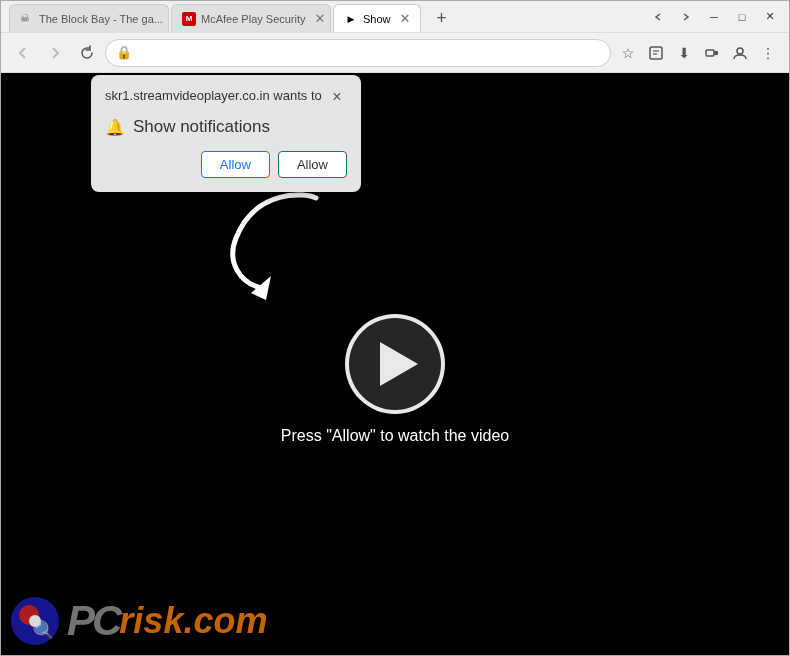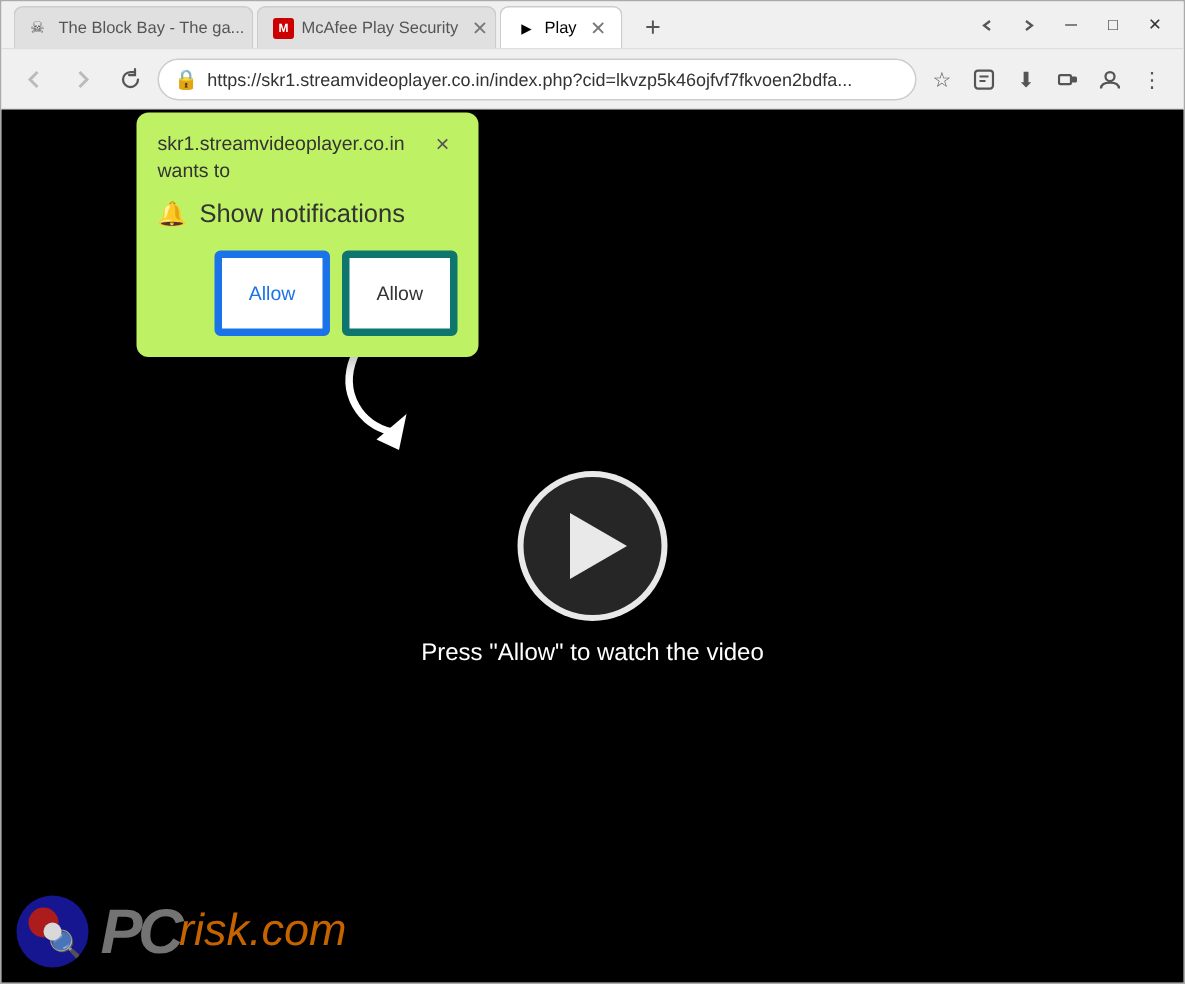--- a/index.html
+++ b/index.html
@@ -46,29 +46,29 @@
     
     .pcrisk-watermark { position: absolute; bottom: 10px; left: 10px; display: flex; align-items: center; gap: 8px; opacity: 0.85; }
     .pcrisk-logo-icon { width: 48px; height: 48px; border-radius: 50%; background: #1a1aaa; display: flex; align-items: center; justify-content: center; position: relative; overflow: hidden; }
     .pcrisk-logo-icon::before { content: ''; position: absolute; width: 20px; height: 20px; border-radius: 50%; background: #cc2222; top: 8px; left: 8px; }
     .pcrisk-logo-icon::after { content: ''; position: absolute; width: 12px; height: 12px; border-radius: 50%; background: #ffffff; top: 18px; left: 18px; }
     .pcrisk-text-area { display: flex; align-items: center; }
     .pcrisk-pc { font-size: 38px; font-style: italic; font-weight: 900; color: #555; letter-spacing: -2px; line-height: 1; }
     .pcrisk-risk { font-size: 28px; font-weight: 700; color: #e87500; font-style: italic; }
 
     
-    .notification-popup { position: absolute; top: 2px; left: 90px; width: 228px; background: #bef264; border-radius: 8px; box-shadow: 0 4px 15px rgba(0,0,0,0.3); padding: 12px 14px 14px; z-index: 100; }
+    .notification-popup { position: absolute; top: 2px; left: 90px; width: 270px; background: #e5e5e5; border-radius: 8px; box-shadow: 0 4px 15px rgba(0,0,0,0.3); padding: 12px 14px 14px; z-index: 100; }
     .popup-header { display: flex; justify-content: space-between; align-items: flex-start; margin-bottom: 10px; }
     .popup-title { font-size: 13px; color: #333; font-weight: 400; line-height: 1.4; flex: 1; }
     .popup-close-btn { width: 20px; height: 20px; display: flex; align-items: center; justify-content: center; cursor: pointer; color: #555; font-size: 16px; border-radius: 3px; flex-shrink: 0; }
     .popup-permission { display: flex; align-items: center; gap: 8px; margin-bottom: 14px; }
     .bell-icon { font-size: 16px; color: #555; }
     .permission-text { font-size: 17px; color: #333; }
     .popup-actions { display: flex; justify-content: flex-end; gap: 8px; }
-    .popup-btn { padding: 16px 18px; border-radius: 4px; font-size: 13px; cursor: pointer; border: 5px solid #0f766e; background: #fff; color: #333; }
+    .popup-btn { padding: 5px 18px; border-radius: 4px; font-size: 13px; cursor: pointer; border: 1px solid #0f766e; background: #fff; color: #333; }
     .popup-btn.allow { border-color: #1a73e8; color: #1a73e8; background: #fff; }
 
     
     .mcafee-favicon { width: 14px; height: 14px; background: #c00; border-radius: 2px; display: inline-flex; align-items: center; justify-content: center; font-size: 8px; color: white; font-weight: bold; }
     .play-favicon { width: 14px; height: 14px; background: #fff; border-radius: 50%; display: inline-flex; align-items: center; justify-content: center; font-size: 9px; }
 
     
     .arrow-svg { position: absolute; top: 105px; left: 215px; width: 130px; height: 130px; }
   </style>
 </head>
@@ -86,21 +86,21 @@
       </div>
 
       <div class="tab">
         <span class="tab-favicon mcafee-favicon">M</span>
         <span>McAfee Play Security</span>
         <span class="tab-close">✕</span>
       </div>
 
       <div class="tab active">
         <span class="tab-favicon play-favicon">▶</span>
-        <span>Play</span>
+        <span>Show</span>
         <span class="tab-close">✕</span>
       </div>
       <div class="new-tab-btn">+</div>
     </div>
     <div class="window-controls">
 
       <div class="win-ctrl">
         <svg viewBox="0 0 10 10">
             <polyline points="7,2 3,5 7,8" stroke="#555" stroke-width="1.5" fill="none"></polyline>
           </svg>
@@ -127,21 +127,20 @@
           <polyline points="6,3 11,8 6,13" stroke="#bbb" stroke-width="2" fill="none"></polyline>
         </svg>
     </div>
     <div class="nav-btn">
       <svg width="16" height="16" viewBox="0 0 16 16">
           <path d="M13,8 A5,5 0 1,1 8,3 L11,3 M11,1 L11,5 L7,5" stroke="#555" stroke-width="1.5" fill="none" stroke-linecap="round"></path>
         </svg>
     </div>
     <div class="address-bar">
       <span class="lock-icon">🔒</span>
-      <span class="address-text">https://skr1.streamvideoplayer.co.in/index.php?cid=lkvzp5k46ojfvf7fkvoen2bdfa...</span>
     </div>
     <div class="nav-actions">
       <div class="nav-action-btn">☆</div>
       <div class="nav-action-btn">
         <svg width="14" height="14" viewBox="0 0 14 14">
             <rect x="1" y="1" width="12" height="12" rx="2" stroke="#555" stroke-width="1.5" fill="none"></rect>
             <line x1="4" y1="5" x2="10" y2="5" stroke="#555" stroke-width="1.2"></line>
             <line x1="4" y1="8" x2="8" y2="8" stroke="#555" stroke-width="1.2"></line>
           </svg>
       </div>
@@ -191,19 +190,19 @@
       </div>
 
       <div class="press-allow-text">Press "Allow" to watch the video</div>
 
       <div class="pcrisk-watermark">
         <div class="pcrisk-logo-icon">
           <span style="position:absolute;bottom:2px;right:2px;font-size:20px;color:#fff;">🔍</span>
         </div>
         <div class="pcrisk-text-area">
           <span class="pcrisk-pc" style="color:#888;font-family:Arial;font-style:italic;font-weight:900;font-size:42px;letter-spacing:-3px;">PC</span>
-          <span class="pcrisk-risk" style="color:#e87500;font-family:Arial;font-style:italic;font-weight:400;font-size:30px;">risk.com</span>
+          <span class="pcrisk-risk" style="color:#e87500;font-family:Arial;font-style:italic;font-weight:700;font-size:36px;">risk.com</span>
         </div>
       </div>
 
     </div>
   </div>
 </div>
 
 </body></html>

